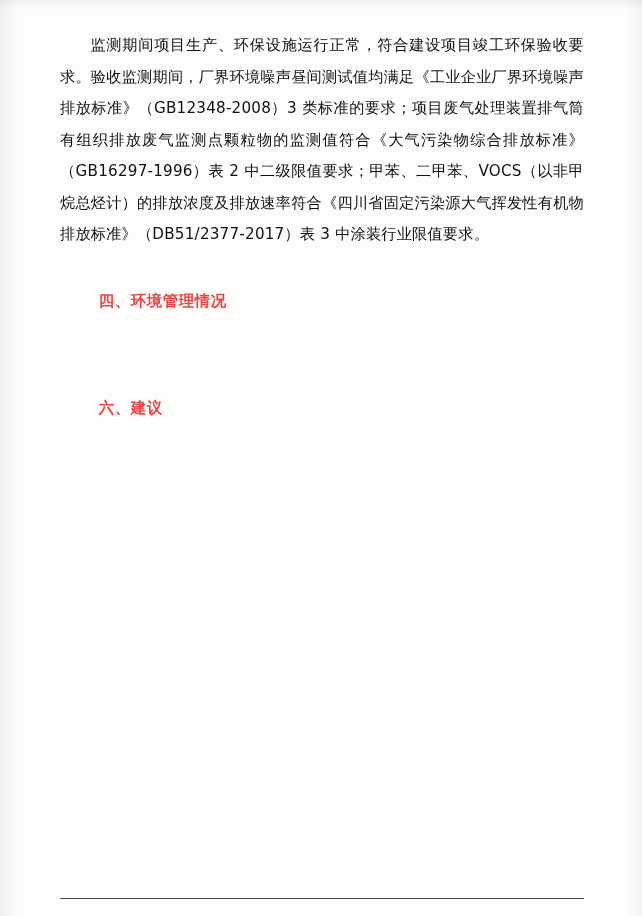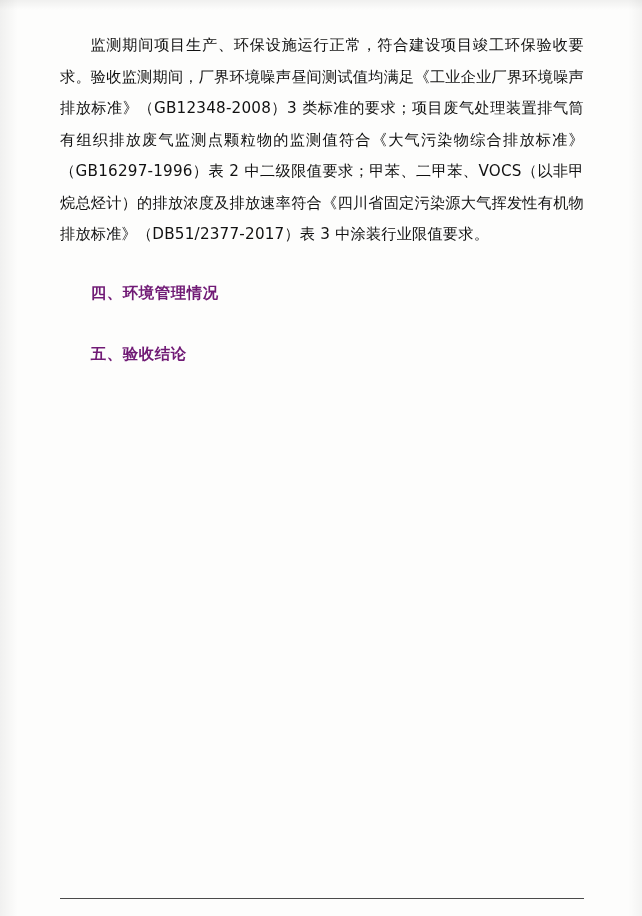--- a/index.html
+++ b/index.html
@@ -33,27 +33,27 @@
     margin: 0 0 0 0;
     font-size: 15.2px;
     line-height: 31.5px;
     text-align: justify;
     text-justify: inter-ideograph;
     text-indent: 2em;
     letter-spacing: 0.2px;
     color: #111;
   }
   h2.heading {
-    margin: 0;
+    margin: 8px;
     font-size: 15.4px;
     line-height: 31.5px;
     font-weight: bold;
     text-indent: 2em;
     letter-spacing: 0.6px;
-    color: #701a75;
+    color: #ef4444;
   }
   .gap-before-heading {
     height: 27px;
   }
   .gap-small {
     height: 3px;
   }
   .rule {
     position: absolute;
     left: 60px;
@@ -93,22 +93,22 @@
   <div class="content">
 
     <p class="para">监测期间项目生产、环保设施运行正常，符合建设项目竣工环保验收要求。验收监测期间，厂界环境噪声昼间测试值均满足《工业企业厂界环境噪声排放标准》（GB12348-2008）3 类标准的要求；项目废气处理装置排气筒有组织排放废气监测点颗粒物的监测值符合《大气污染物综合排放标准》（GB16297-1996）表 2 中二级限值要求；甲苯、二甲苯、VOCS（以非甲烷总烃计）的排放浓度及排放速率符合《四川省固定污染源大气挥发性有机物排放标准》（DB51/2377-2017）表 3 中涂装行业限值要求。</p>
 
     <div class="gap-before-heading"></div>
     <h2 class="heading">四、环境管理情况</h2>
     <div class="gap-small"></div>
 
 
     <div class="gap-before-heading"></div>
-    <h2 class="heading">五、验收结论</h2>
     <div class="gap-small"></div>
 
 
     <div class="gap-before-heading"></div>
+    <h2 class="heading">六、建议</h2>
 
   </div>
 
   <div class="rule"></div>
 </div>
 
 </body></html>

